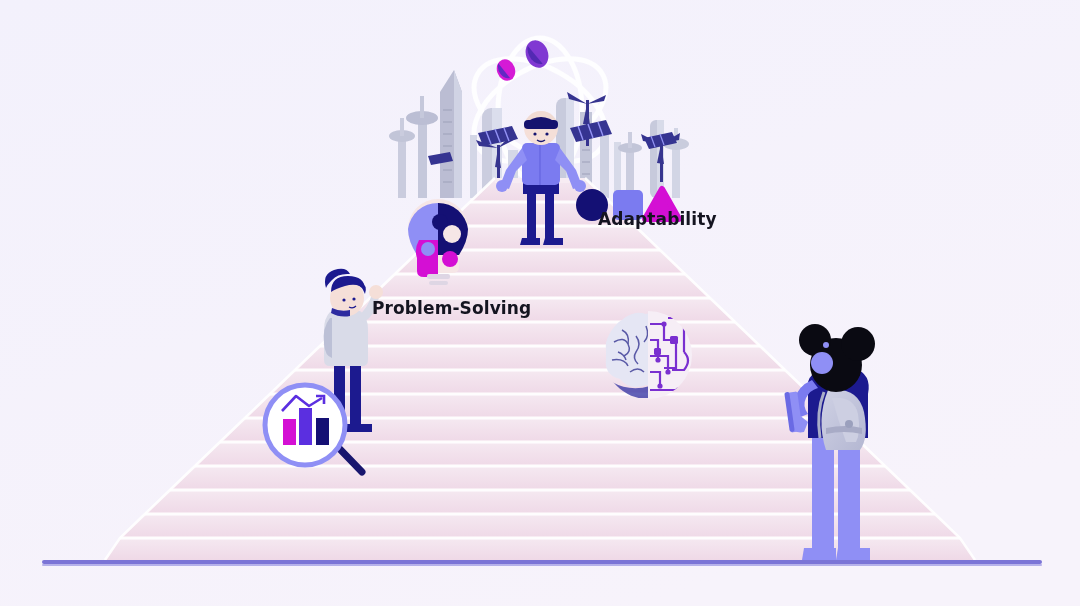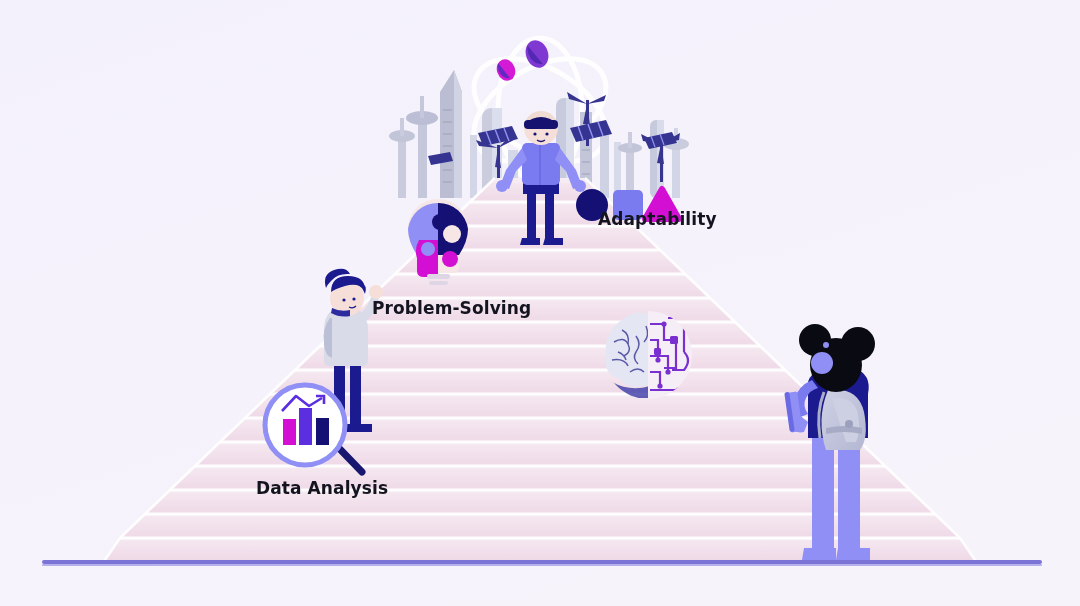--- a/index.html
+++ b/index.html
@@ -363,20 +363,19 @@
       <circle cx="849" cy="424" r="4" fill="#9ba0bd"></circle>
       <path d="M824 392 q-8 20 -4 46" stroke="#aaaec8" stroke-width="3" fill="none"></path>
       <ellipse cx="836" cy="365" rx="26" ry="27" fill="#0a0a12"></ellipse>
       <circle cx="815" cy="340" r="16" fill="#0a0a12"></circle>
       <circle cx="858" cy="344" r="17" fill="#0a0a12"></circle>
       <circle cx="822" cy="363" r="11" fill="#8f8ff5"></circle>
       <circle cx="826" cy="345" r="3" fill="#8f8ff5"></circle>
     </g>
   </svg>
 
-  <div class="lbl" id="lbl-data">Data Analysis</div>
 
   <div class="lbl" id="lbl-problem">Problem-Solving</div>
 
 
   <div class="lbl" id="lbl-adapt">Adaptability</div>
 
 </div>
 
 </body></html>

